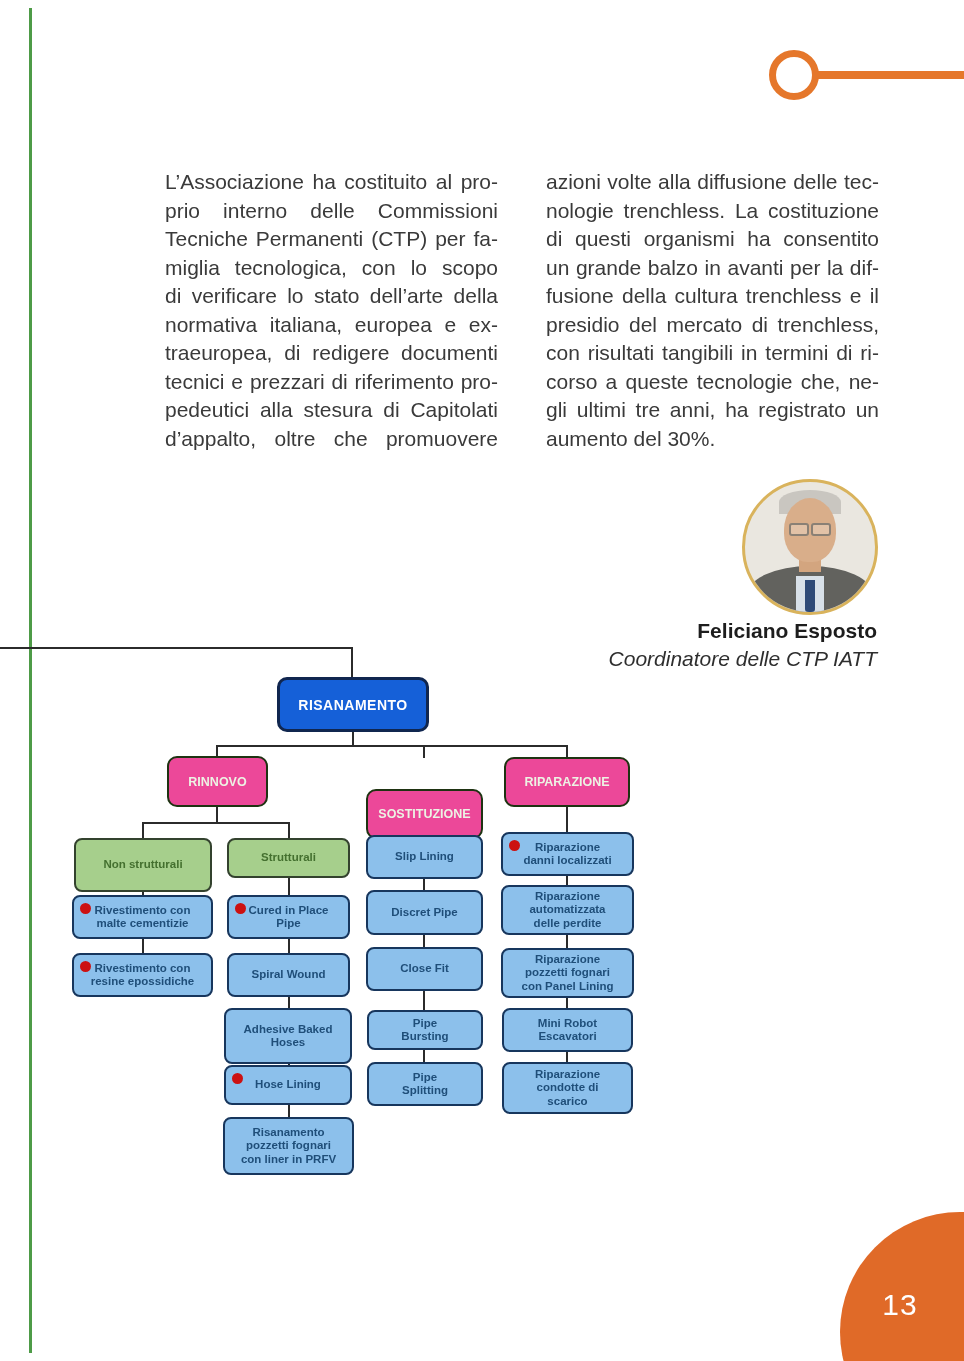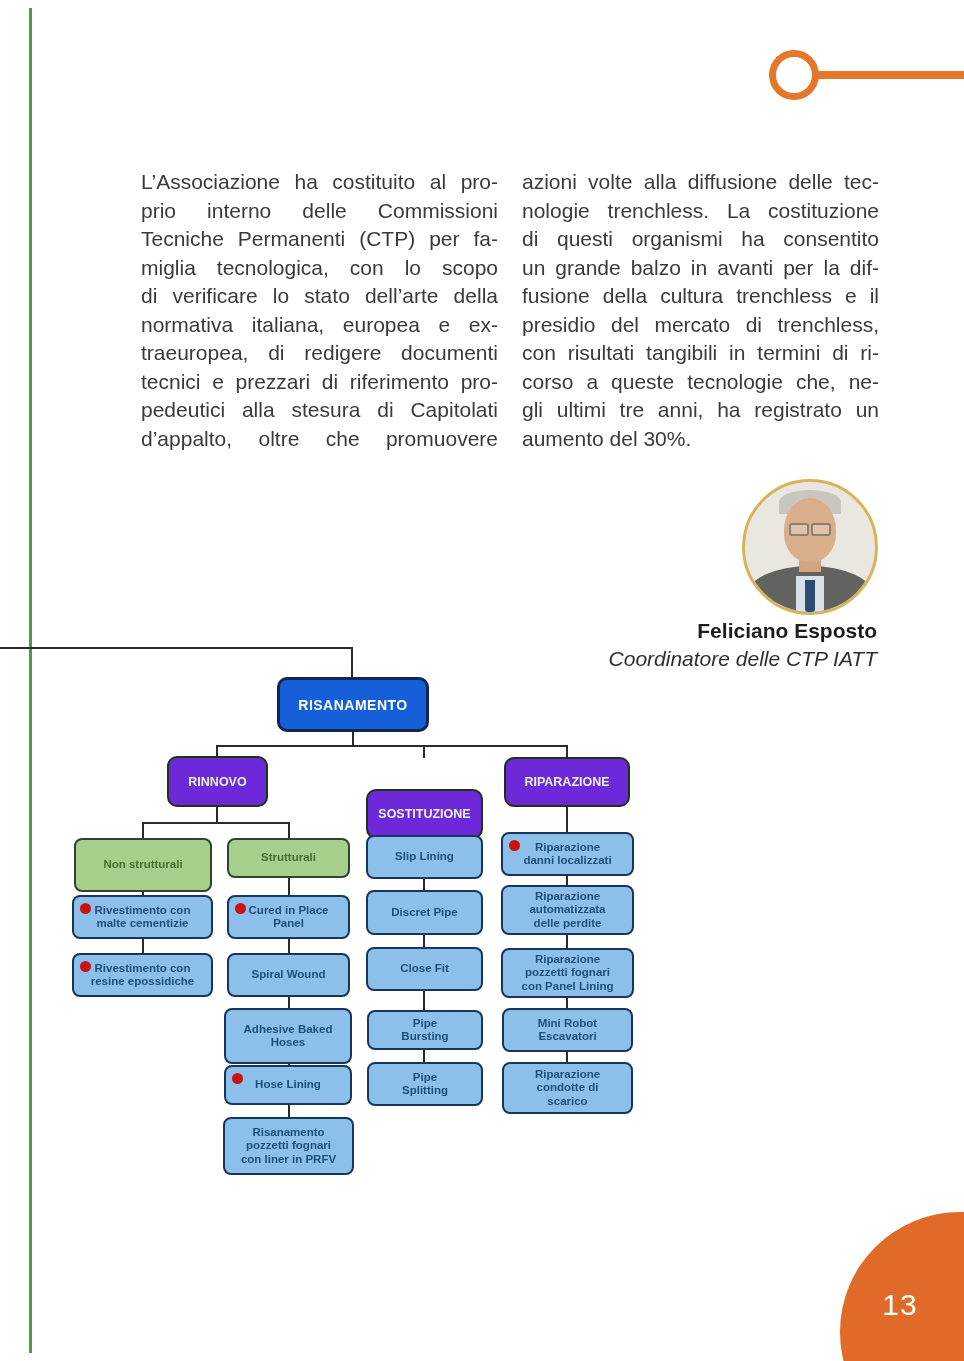--- a/index.html
+++ b/index.html
@@ -10,21 +10,21 @@
   .accent-bar-left{position:absolute;left:29px;top:8px;width:3px;height:1345px;background:#4E9B47;}
   .ornament-ring{position:absolute;left:769px;top:50px;width:36px;height:36px;border:7px solid #E5772B;
                  border-radius:50%;background:#fff;}
   .ornament-line{position:absolute;left:817px;top:71px;width:147px;height:8px;background:#E5772B;}
   .page-circle{position:absolute;left:840px;top:1212px;width:240px;height:240px;border-radius:50%;background:#E06A28;}
   .page-number{position:absolute;left:872px;top:1288px;width:56px;text-align:center;
                font-size:30px;font-weight:400;color:#ffffff;letter-spacing:1px;}
 
   
   .textcol{position:absolute;top:168px;width:357px;font-size:21px;line-height:28.5px;color:#3a3a3a;}
-  .textcol .line{text-align:justify;text-align-last:justify;}
+  .textcol .line{text-align:justify;text-align-last:justify;margin-left:24px;}
   .textcol.last-left .line:last-child{text-align-last:left;}
   .col-1{left:141px;}
   .col-2{left:522px;}
 
   
   .author-block{position:absolute;right:87px;top:617px;text-align:right;color:#1d1d1d;}
   .author-name{font-size:21px;font-weight:bold;line-height:28px;}
   .author-role{font-size:21px;font-style:italic;line-height:28px;color:#2e2e2e;}
 
   
@@ -40,21 +40,21 @@
   .p-eye{width:16px;height:9px;border:2px solid #8A8075;border-radius:3px;background:rgba(255,255,255,.25);}
   .p-eye.l{left:44px;top:41px;} .p-eye.r{left:66px;top:41px;}
 
   
   .cn{position:absolute;background:#2b2b2b;}
   .fc-box{position:absolute;box-sizing:border-box;display:flex;align-items:center;justify-content:center;
           text-align:center;font-weight:bold;border-radius:8px;}
   .fc-label{white-space:pre-line;line-height:13.5px;font-size:11.5px;}
   .fc-root{background:#1560D8;border:3px solid #10264F;border-radius:10px;color:#ffffff;}
   .fc-root .fc-label{font-size:14px;line-height:16px;letter-spacing:.5px;}
-  .fc-header{background:#6d28d9;border:2.5px solid #1E3312;border-radius:10px;color:#EDF3E4;}
+  .fc-header{background:#ec4899;border:2.5px solid #1E3312;border-radius:10px;color:#EDF3E4;}
   .fc-header .fc-label{font-size:12.5px;line-height:14px;}
   .fc-sub{background:#A6CF8C;border:2px solid #33422E;color:#44702F;}
   .fc-leaf{background:#8CC0EB;border:2px solid #17365D;color:#1F4E79;}
   .dot{position:absolute;left:6px;top:6px;width:11px;height:11px;border-radius:50%;background:#CC1111;}
 </style>
 </head>
 <body>
 
 <div class="page">
 
@@ -160,21 +160,21 @@
   </div>
   <div class="fc-box fc-leaf" style="left:72px;top:953px;width:141px;height:44px;">
     <span class="dot"></span>
     <span class="fc-label">Rivestimento con
 resine epossidiche</span>
   </div>
 
   <div class="fc-box fc-leaf" style="left:227px;top:895px;width:123px;height:44px;">
     <span class="dot"></span>
     <span class="fc-label">Cured in Place
-Panel</span>
+Pipe</span>
   </div>
   <div class="fc-box fc-leaf" style="left:227px;top:953px;width:123px;height:44px;">
     <span class="fc-label">Spiral Wound</span>
   </div>
   <div class="fc-box fc-leaf" style="left:224px;top:1008px;width:128px;height:56px;">
     <span class="fc-label">Adhesive Baked
 Hoses</span>
   </div>
   <div class="fc-box fc-leaf" style="left:224px;top:1065px;width:128px;height:40px;">
     <span class="dot"></span>

